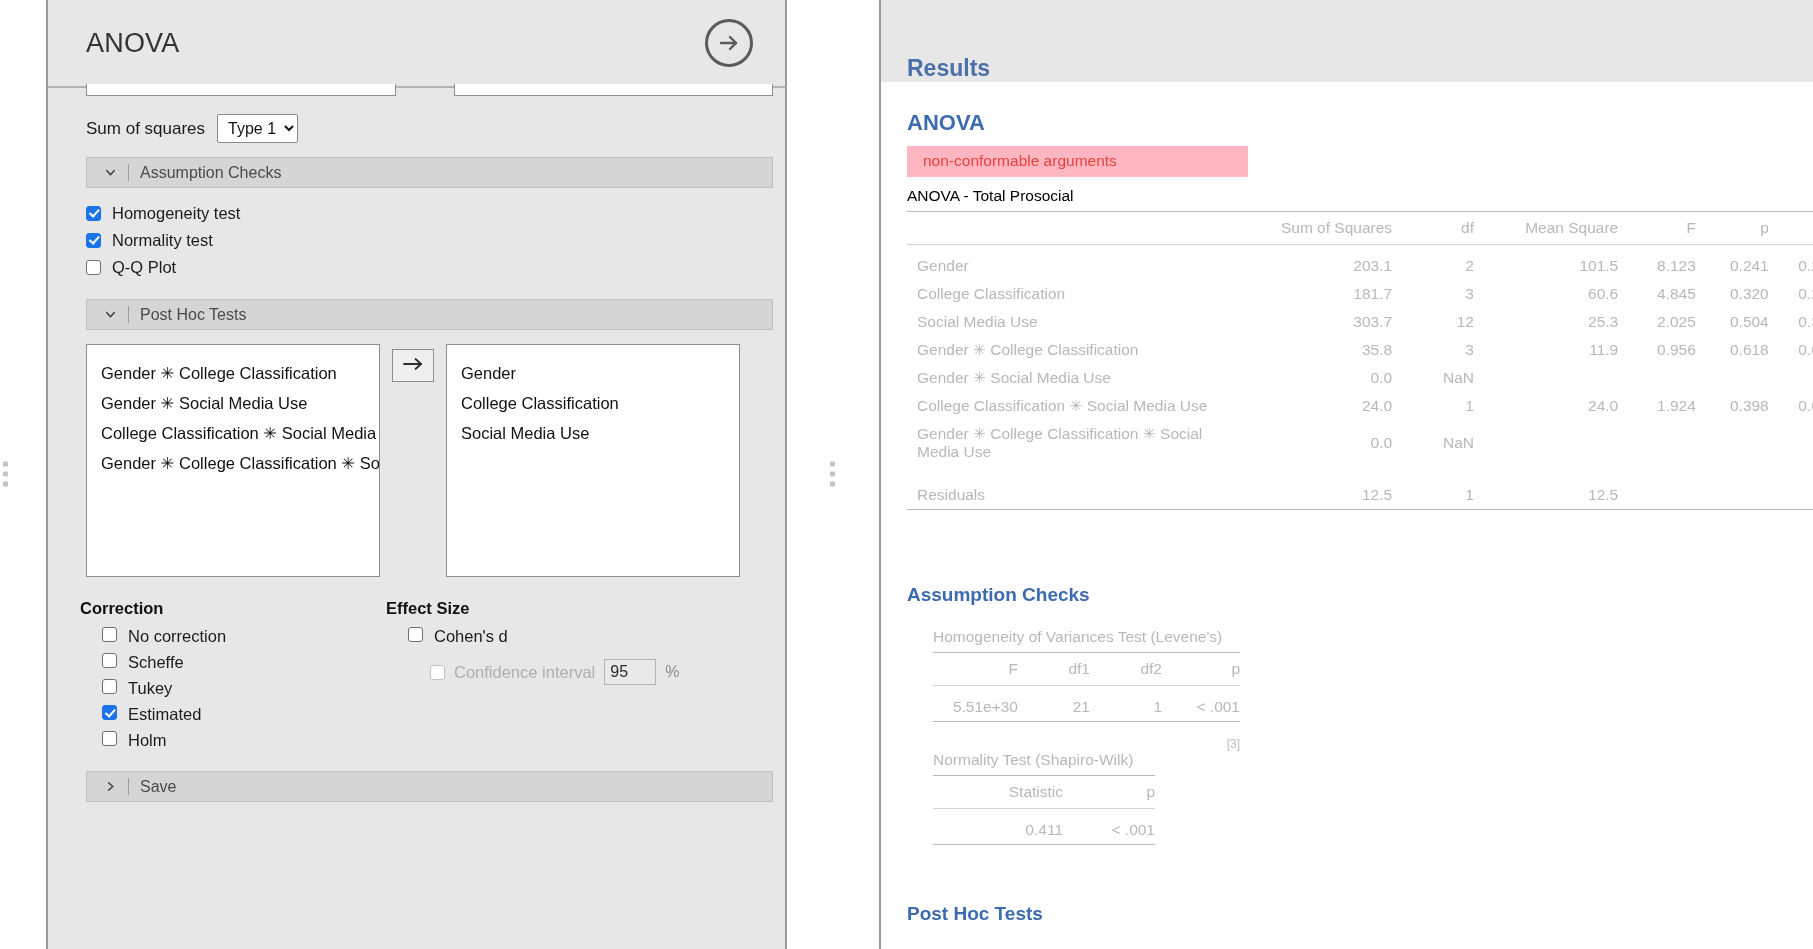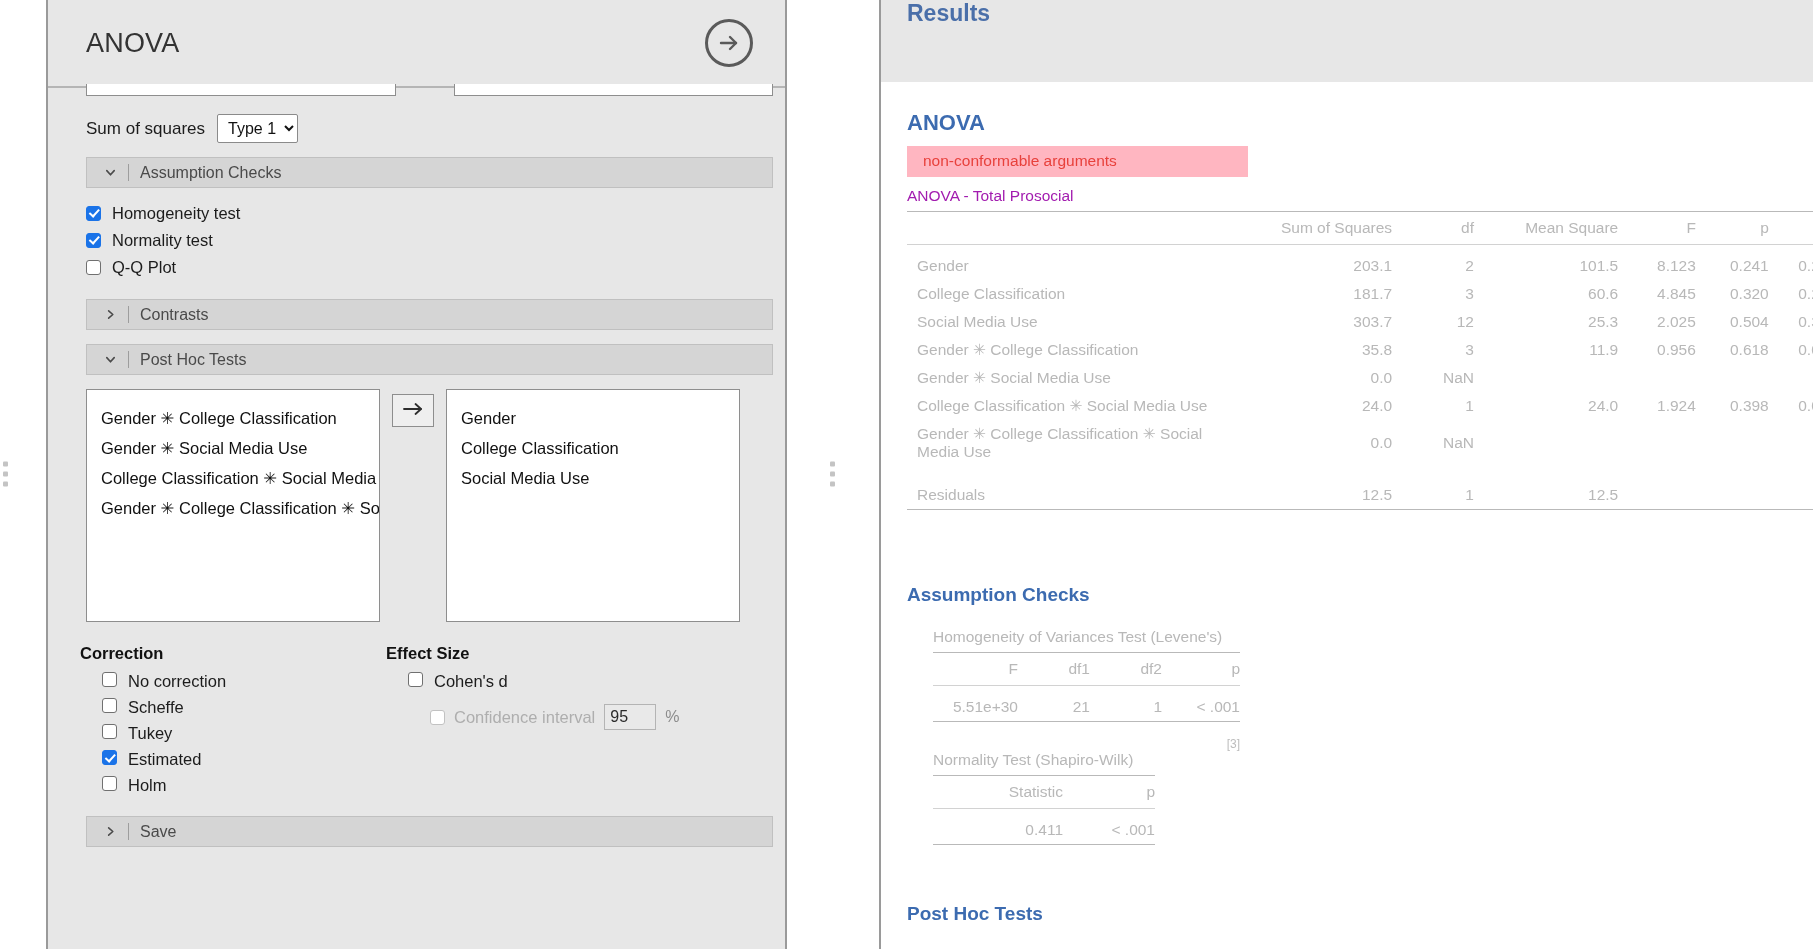--- a/index.html
+++ b/index.html
@@ -213,21 +213,21 @@
     flex: 1 1 auto;
     height: 949px;
     border-left: 2px solid #9a9a9a;
     position: relative;
     background: #ffffff;
     overflow: hidden;
   }
   .results-head {
     height: 82px;
     background: #e7e7e7;
-    display: flex; align-items: flex-start;
+    display: flex; align-items: flex-end;
     padding-left: 26px;
   }
   .results-title {
     font-size: 23px; font-weight: bold; color: #4a6fa9;
   }
   .results-body {
     background: #ffffff;
     padding: 28px 0 0 26px;
     height: 867px;
   }
@@ -237,21 +237,21 @@
   }
   .err-banner {
     display: inline-block;
     background: #ffb6c1;
     color: #e8413c;
     font-size: 15.5px;
     padding: 6px 14px 7px 16px;
     min-width: 341px;
   }
   .tbl-caption {
-    font-size: 15.5px; color: #a21caf;
+    font-size: 15.5px; color: #000000;
     margin: 10px 0 0 0;
   }
   table.jtbl {
     border-collapse: collapse;
     margin-top: 6px;
   }
   table.jtbl.anova { width: 930px; }
   table.jtbl th, table.jtbl td {
     font-size: 15.5px; color: #b8b8b8; font-weight: normal;
     padding: 5px 0;
@@ -354,29 +354,20 @@
         <div class="check-row">
           <span class="cb checked"></span>
           <span class="check-label">Normality test</span>
         </div>
         <div class="check-row">
           <span class="cb"></span>
           <span class="check-label">Q-Q Plot</span>
         </div>
       </div>
 
-      <div class="section-bar">
-        <span class="chev">
-          <svg width="13" height="13" viewBox="0 0 14 14" fill="none" stroke="#4a4a4a" stroke-width="1.7" stroke-linecap="round" stroke-linejoin="round">
-              <polyline points="5,3 9.5,7 5,11"></polyline>
-            </svg>
-        </span>
-        <span class="section-sep"></span>
-        <span class="section-label">Contrasts</span>
-      </div>
 
       <div class="section-bar">
         <span class="chev">
           <svg width="13" height="13" viewBox="0 0 14 14" fill="none" stroke="#4a4a4a" stroke-width="1.7" stroke-linecap="round" stroke-linejoin="round">
               <polyline points="3,5 7,9.5 11,5"></polyline>
             </svg>
         </span>
         <span class="section-sep"></span>
         <span class="section-label">Post Hoc Tests</span>
       </div>

